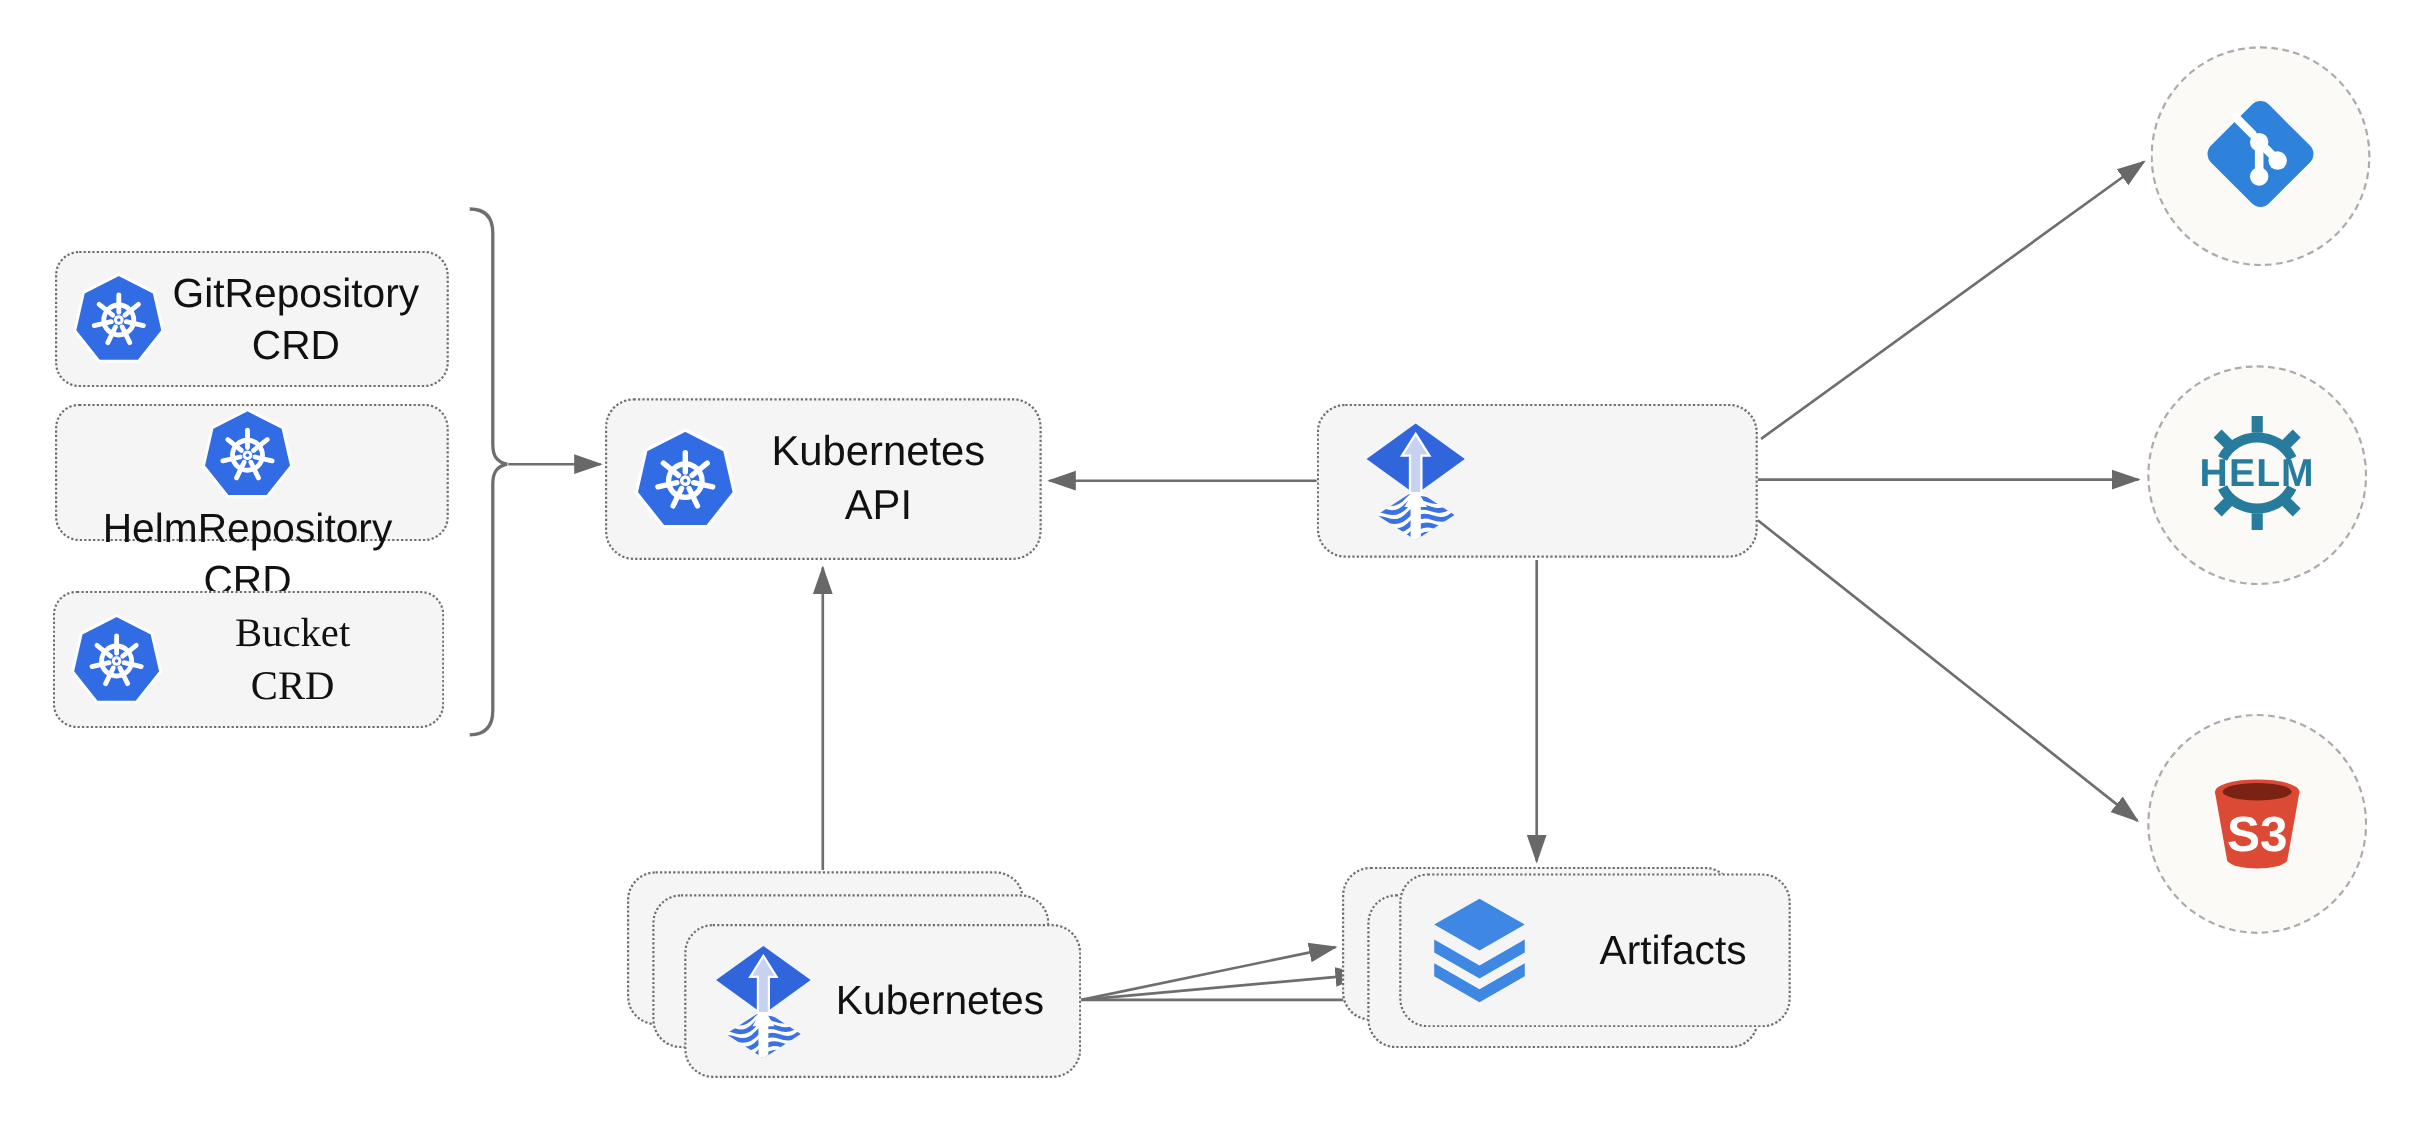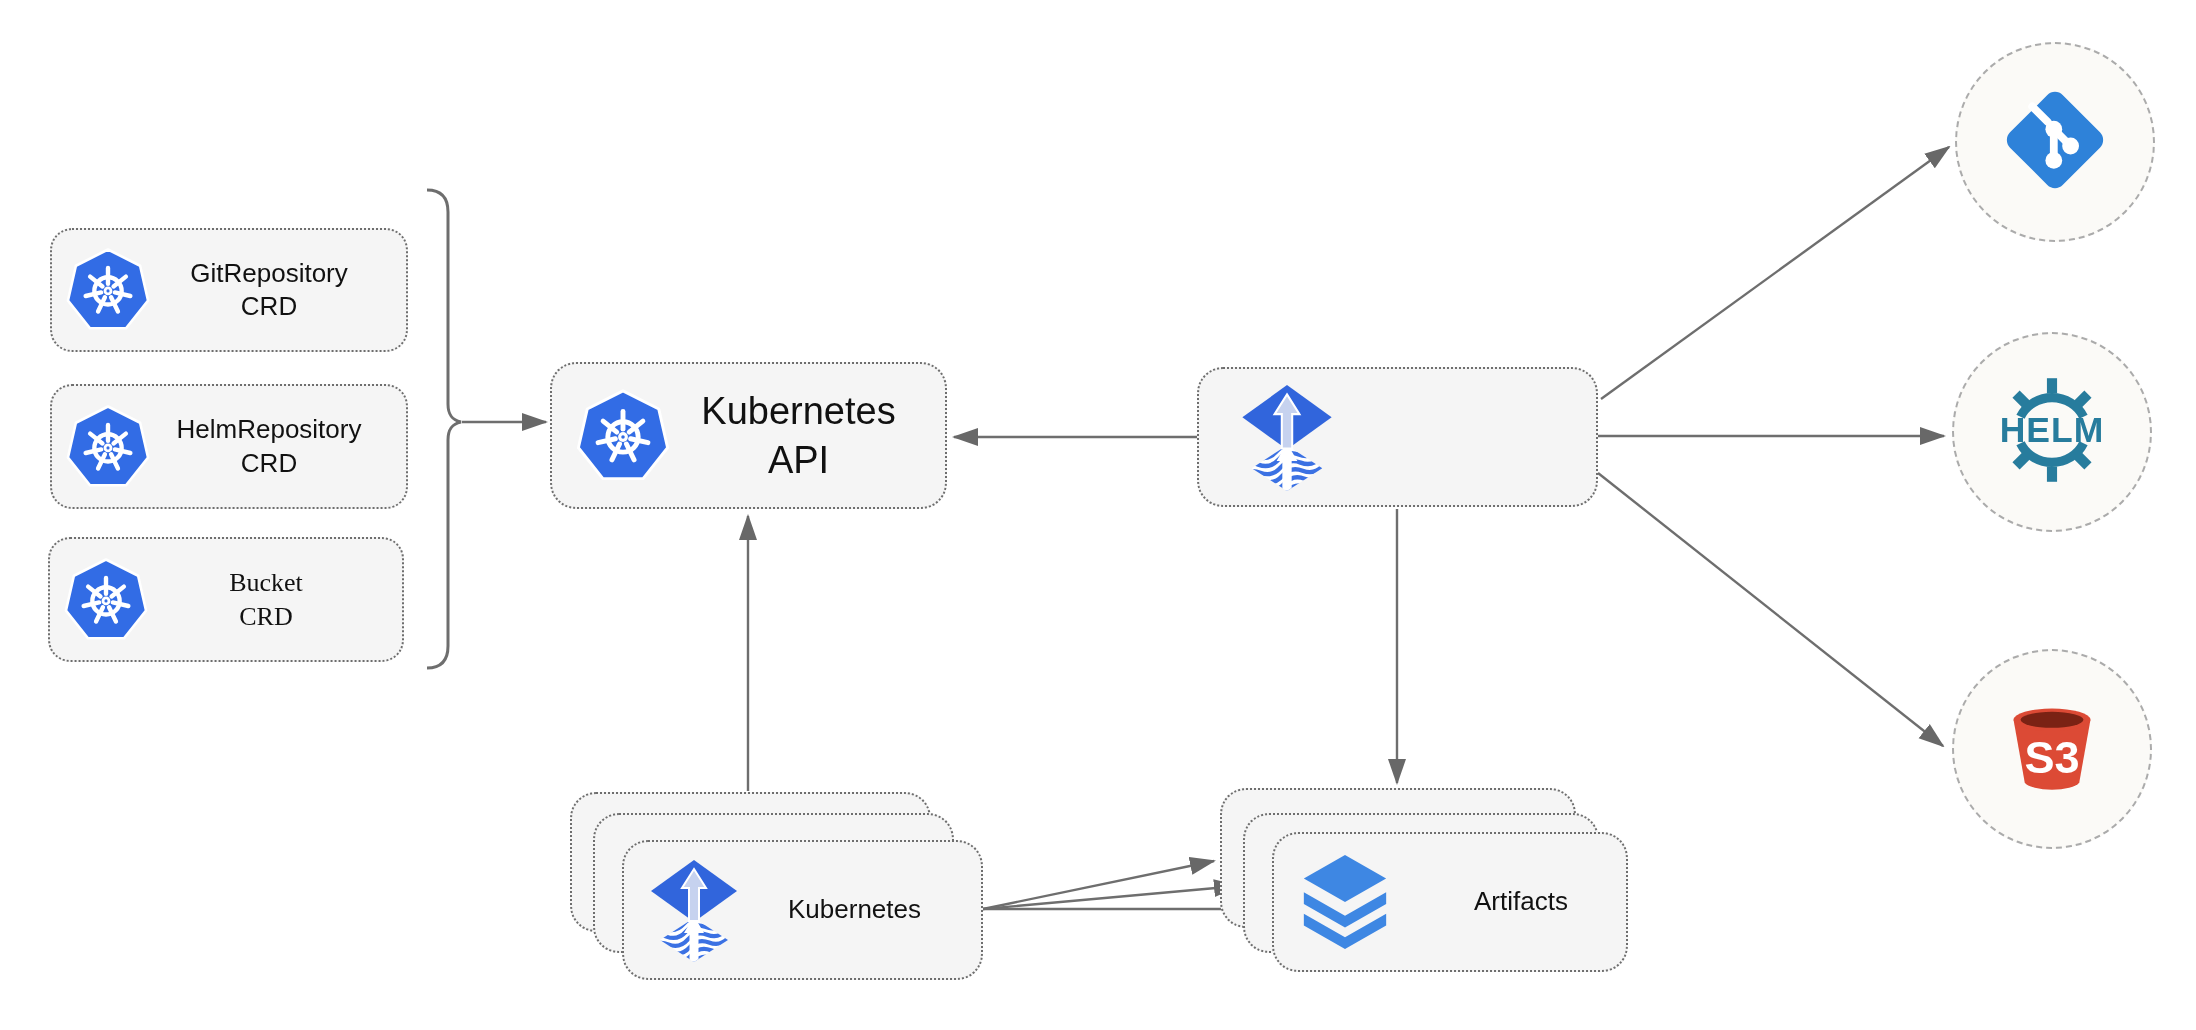--- a/index.html
+++ b/index.html
@@ -5,21 +5,21 @@
   html,body{margin:0;padding:0;background:#ffffff;}
   body{font-family:"Liberation Sans", sans-serif;}
   #canvas{position:relative;width:2196px;height:1030px;background:#ffffff;overflow:hidden;}
   svg.connectors{position:absolute;left:0;top:0;z-index:1;}
   .card{
     position:absolute;z-index:2;box-sizing:border-box;
     background:#f5f5f5;border:2px dotted #6e6e6e;border-radius:26px;
     display:flex;align-items:center;
   }
   .card .icon{flex:none;display:flex;align-items:center;justify-content:center;}
-  .label{flex:1;text-align:center;color:#111;font-size:26px;line-height:1.28;}
+  .label{flex:1;text-align:center;color:#111;font-size:37px;line-height:1.28;}
   .label .l1,.label .l2{display:block;}
   .ghost{position:absolute;z-index:2;box-sizing:border-box;background:#f5f5f5;
          border:2px dotted #6e6e6e;border-radius:26px;}
   .endpoint{
     position:absolute;z-index:2;box-sizing:border-box;width:200px;height:200px;
     background:#fbfaf7;border:2px dashed #ababab;border-radius:50%;
     display:flex;align-items:center;justify-content:center;
   }
   svg text{font-family:"Liberation Sans", sans-serif;}
 </style>
@@ -66,21 +66,21 @@
         <circle cx="50" cy="51" r="5" fill="#fff"></circle>
           <circle cx="50" cy="51" r="1.8" fill="#326CE5"></circle>
       </svg>
     </span>
     <span class="label">
       <span class="l1">GitRepository</span>
       <span class="l2">CRD</span>
     </span>
   </div>
 
-  <div class="card" style="left:50px;top:384px;width:358px;height:125px;border-radius:22px;padding:0 20px 0 12px;">
+  <div class="card" style="left:50px;top:367px;width:358px;height:125px;border-radius:22px;padding:0 20px 0 12px;flex-direction:column;">
     <span class="icon">
       <svg viewBox="0 0 100 100" width="88" height="88">
         <polygon points="50,4 86.5,22.5 95.5,62 70.5,93.5 29.5,93.5 4.5,62 13.5,22.5" fill="#326CE5" stroke="#fff" stroke-width="3" stroke-linejoin="round"></polygon>
         <g stroke="#fff" stroke-width="5" stroke-linecap="round">
           <line x1="50" y1="43" x2="50" y2="25"></line>
             <line x1="56.3" y1="46" x2="70.3" y2="34.8"></line>
           <line x1="57.8" y1="52.8" x2="75.4" y2="56.8"></line>
             <line x1="53.5" y1="58.2" x2="61.3" y2="74.4"></line>
           <line x1="46.5" y1="58.2" x2="38.7" y2="74.4"></line>
             <line x1="42.2" y1="52.8" x2="24.6" y2="56.8"></line>
@@ -192,21 +192,21 @@
           <path d="M50,58 L60,75 L54.5,75 L54.5,104 L45.5,104 L45.5,75 L40,75 Z" fill="#fff"></path>
         </g>
         <path d="M50,11 L62,30 L55,30 L55,63 L45,63 L45,30 L38,30 Z" fill="#C6D2EF" stroke="#fff" stroke-width="2"></path>
       </svg>
     </span>
     <span class="label">Kubernetes</span>
   </div>
 
   <div class="ghost" style="left:1220px;top:788px;width:356px;height:140px;"></div>
   <div class="ghost" style="left:1243px;top:813px;width:356px;height:140px;"></div>
-  <div class="card" style="left:1272px;top:832px;width:356px;height:140px;padding:0 16px 0 22px;gap:38px;">
+  <div class="card" style="left:1272px;top:794px;width:356px;height:140px;padding:0 16px 0 22px;gap:38px;">
     <span class="icon">
       <svg viewBox="0 0 100 100" width="98" height="98">
         <polygon points="50,2 92,26 50,50 8,26" fill="#3E87E3"></polygon>
         <path d="M8,40 L50,64 L92,40 L92,52 L50,76 L8,52 Z" fill="#3E87E3"></path>
         <path d="M8,62 L50,86 L92,62 L92,74 L50,98 L8,74 Z" fill="#3E87E3"></path>
       </svg>
     </span>
     <span class="label">Artifacts</span>
   </div>
 

